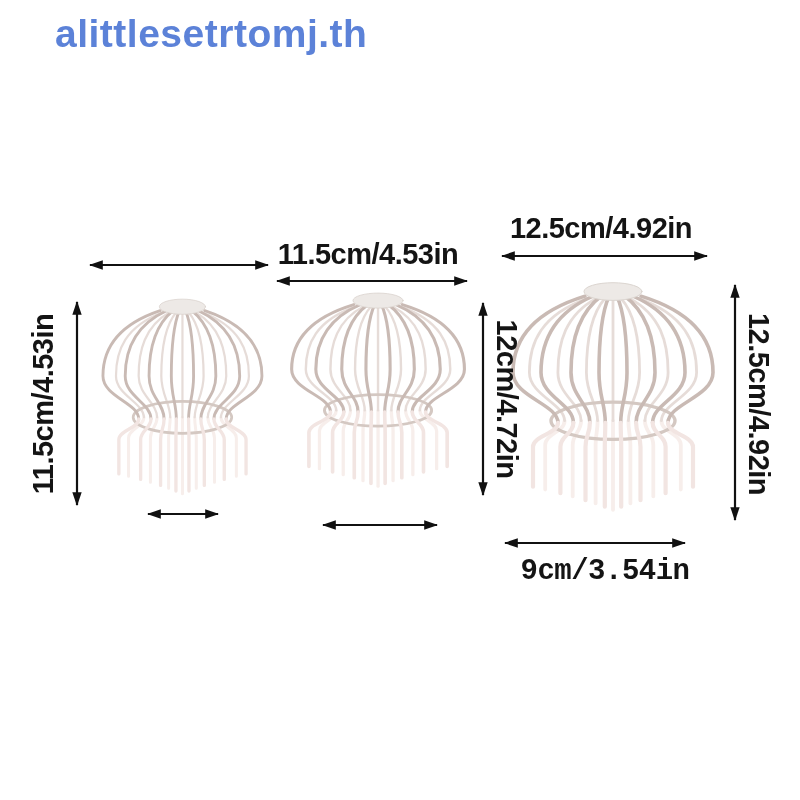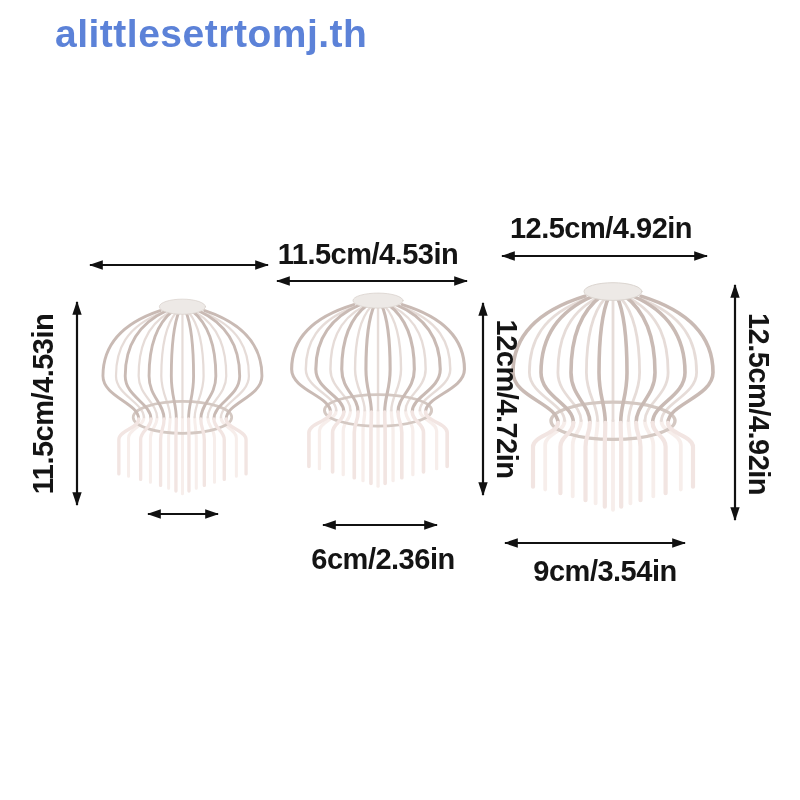--- a/index.html
+++ b/index.html
@@ -112,16 +112,15 @@
     </g>
   </svg>
 
   <span class="dim-label" style="left:368px;top:254px;">11.5cm/4.53in</span>
   <span class="dim-label" style="left:601px;top:228px;">12.5cm/4.92in</span>
 
   <span class="dim-label rot-ccw" style="left:43px;top:404px;">11.5cm/4.53in</span>
   <span class="dim-label rot-cw" style="left:506px;top:399px;">12cm/4.72in</span>
   <span class="dim-label rot-cw" style="left:758px;top:404px;">12.5cm/4.92in</span>
 
-  <span class="dim-label" style="left:383px;top:559px;">6cm/2.36in</span>
-  <span class="dim-label" style="left:605px;top:571px;">9cm/3.54in</span>
+  <span class="dim-label" style="left:605px;top:571px;font-family:Liberation Mono, monospace;">9cm/3.54in</span>
 
 </div>
 
 </body></html>

